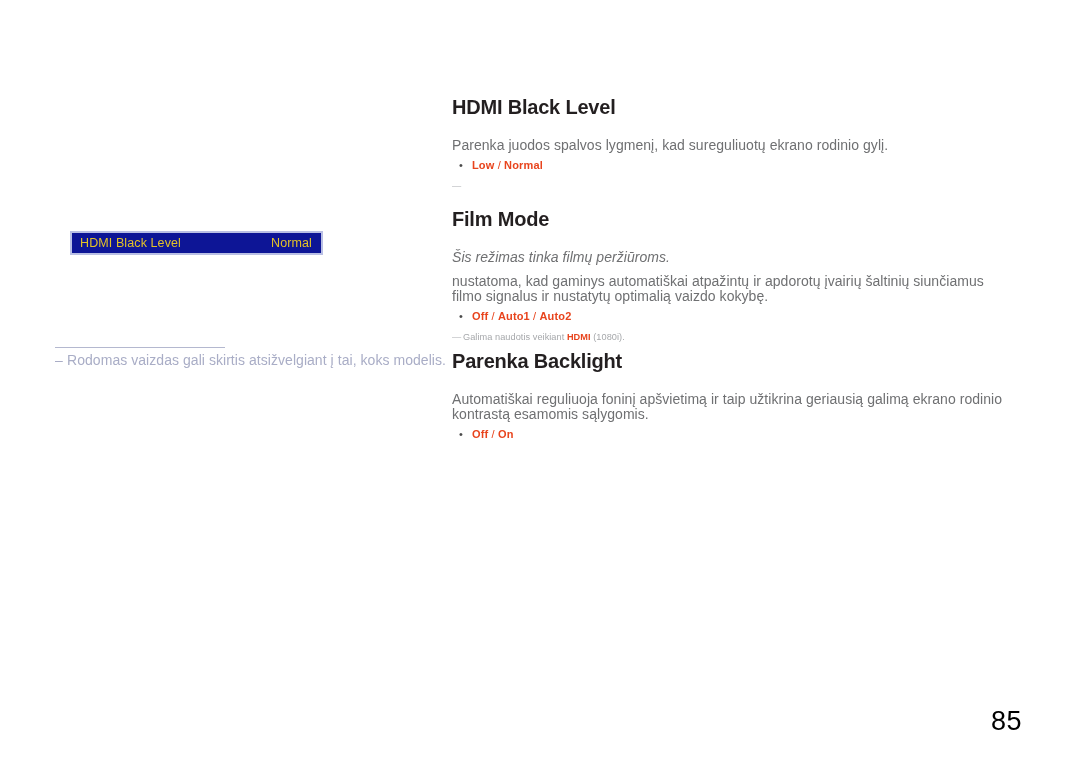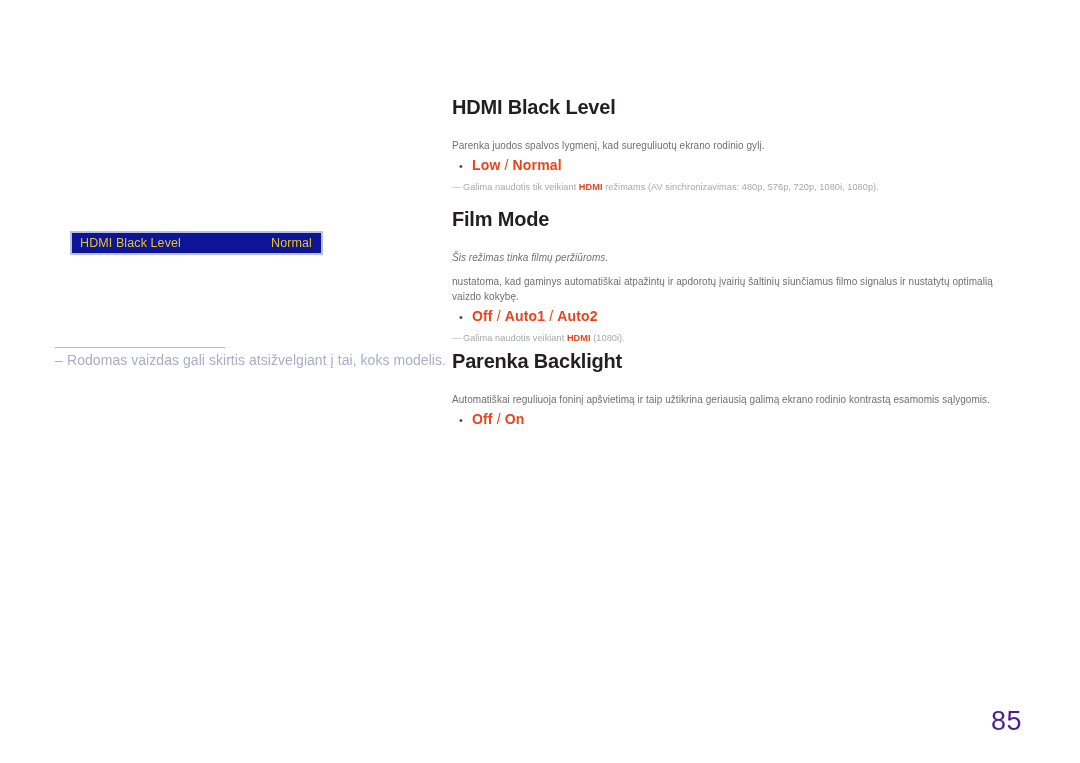--- a/index.html
+++ b/index.html
@@ -103,21 +103,21 @@
     margin: 0;
     font-size: 20px;
     font-weight: bold;
     color: #231f20;
     letter-spacing: -0.2px;
     line-height: 22px;
   }
 
   p.body-text {
     margin: 0;
-    font-size: 10px;
+    font-size: 14px;
     line-height: 15px;
     color: #6f7072;
     letter-spacing: 0.05px;
   }
 
   .bullet-row {
     display: flex;
     align-items: baseline;
     margin: 0;
   }
@@ -127,21 +127,21 @@
     flex: 0 0 20px;
     text-align: left;
     padding-left: 7px;
     box-sizing: border-box;
     color: #4a4a4a;
     font-size: 11px;
     line-height: 15px;
   }
   .bullet-text {
     color: #e8441d;
-    font-size: 14px;
+    font-size: 11px;
     font-weight: bold;
     line-height: 15px;
     letter-spacing: 0.15px;
   }
   .bullet-text .sep {
     color: #e8441d;
     font-weight: normal;
   }
 
   .note-row {
@@ -163,21 +163,21 @@
     color: #e8441d;
     font-weight: bold;
   }
 
   
   .page-number {
     position: absolute;
     right: 58px;
     bottom: 28px;
     font-size: 27px;
-    color: #4c1d95;
+    color: #000000;
     letter-spacing: 0.5px;
     line-height: 1;
   }
 </style>
 </head>
 <body>
 
 <div class="page">
 
   <div class="left-col">
@@ -201,21 +201,20 @@
 
       <p class="body-text" style="margin-top:20px;">Parenka juodos spalvos lygmenį, kad sureguliuotų ekrano rodinio gylį.</p>
 
       <div class="bullet-row" style="margin-top:5px;">
         <span class="bullet-dot">•</span>
         <span class="bullet-text"><span>Low</span><span class="sep"> / </span><span>Normal</span></span>
       </div>
 
       <div class="note-row" style="margin-top:6px;">
         <span class="note-dash">—</span>
-        <span class="note-text">Galima naudotis tik veikiant <span class="hl">HDMI</span> režimams (AV sinchronizavimas: 480p, 576p, 720p, 1080i, 1080p).</span>
       </div>
     </div>
 
     <div class="section" style="top:208px;">
       <h2 class="heading">Film Mode</h2>
 
       <p class="body-text" style="margin-top:20px;font-style:italic;">Šis režimas tinka filmų peržiūroms.</p>
 
       <p class="body-text" style="margin-top:9px; width:546px;">nustatoma, kad gaminys automatiškai atpažintų ir apdorotų įvairių šaltinių siunčiamus filmo signalus ir nustatytų optimalią vaizdo kokybę.</p>
 

